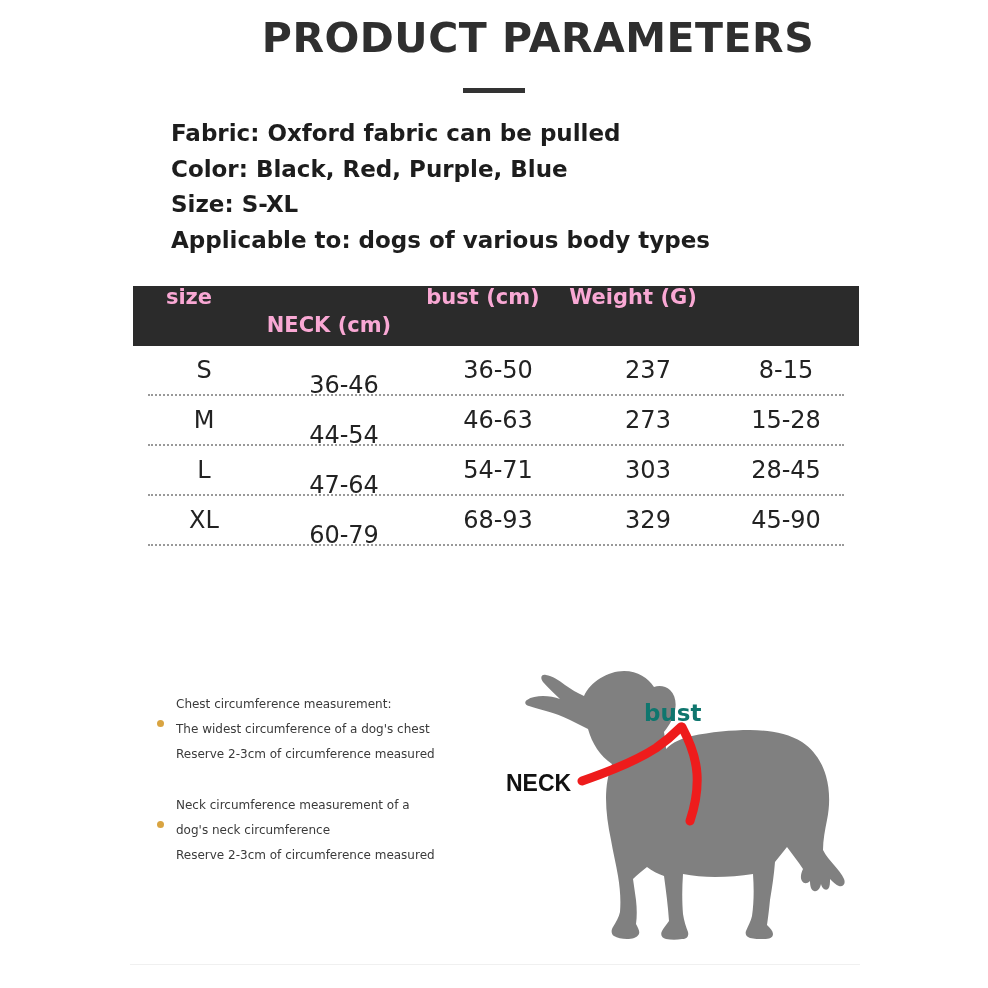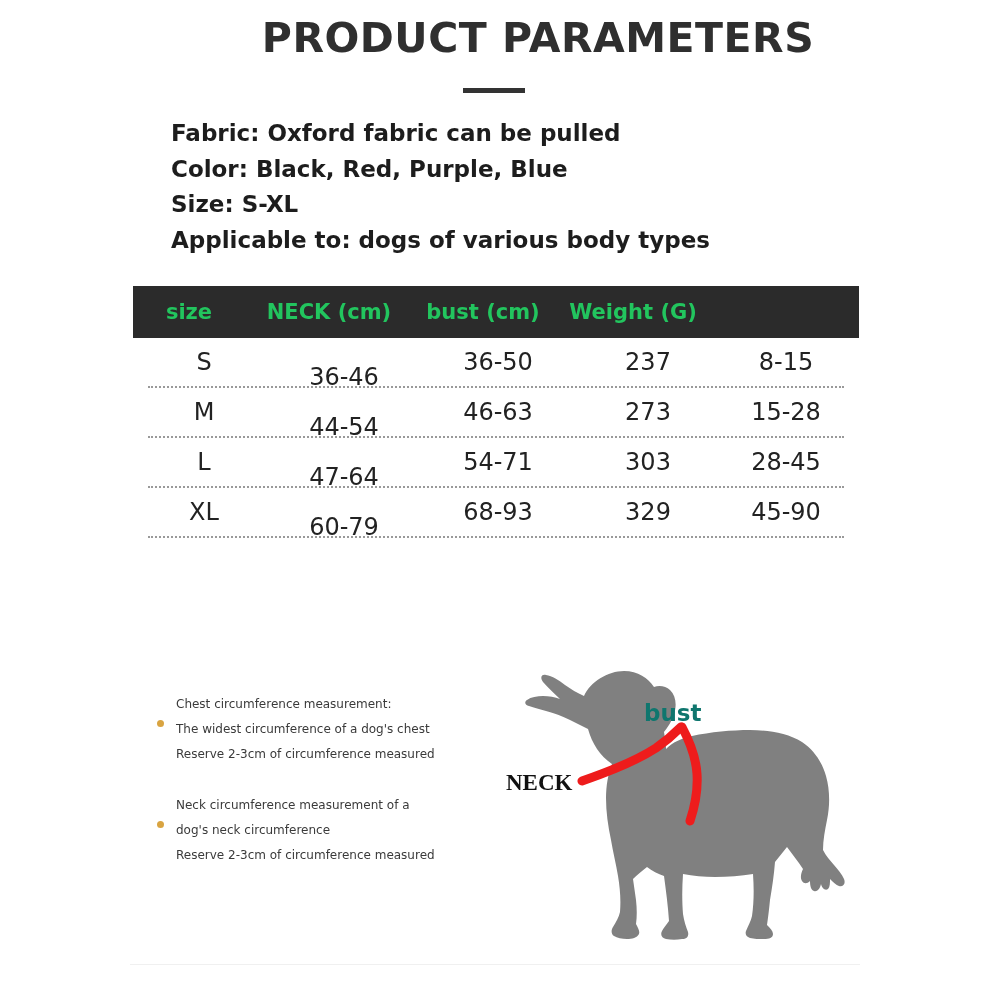--- a/index.html
+++ b/index.html
@@ -58,38 +58,37 @@
 
   
   .size-table {
     position: absolute;
     left: 133px;
     top: 286px;
     width: 726px;
   }
   .table-header {
     display: flex;
-    align-items: center;
     background: #2b2b2b;
-    height: 52px;
-    color: #22c55e;
+    height: 60px;
+    color: #f9a8d4;
   }
   .th {
     font-size: 21px;
     font-weight: bold;
     text-align: center;
     font-family: "DejaVu Sans", sans-serif;
     line-height: 1.05;
   }
   .th.small {
     font-size: 16px;
     font-weight: normal;
   }
   .col-size   { width: 112px; }
-  .col-neck   { width: 168px; }
+  .col-neck   { width: 168px; margin-top: 28px; }
   .col-bust   { width: 140px; }
   .col-weight { width: 160px; }
   .col-sugg   { width: 146px; }
 
   .table-row {
     display: flex;
     align-items: center;
     height: 50px;
     border-bottom: 2px dotted #999999;
     box-sizing: border-box;
@@ -147,21 +146,21 @@
     height: 285px;
   }
   .dog-figure svg { display: block; }
   .label-neck {
     position: absolute;
     left: 10px;
     top: 110px;
     font-size: 23px;
     font-weight: bold;
     color: #111111;
-    font-family: Liberation Serif, serif;
+    font-family: Liberation Sans, sans-serif;
     text-align: center;
   }
   .label-bust {
     position: absolute;
     left: 148px;
     top: 40px;
     font-size: 23px;
     font-weight: bold;
     color: #0f766e;
     font-family: "DejaVu Sans", sans-serif;

